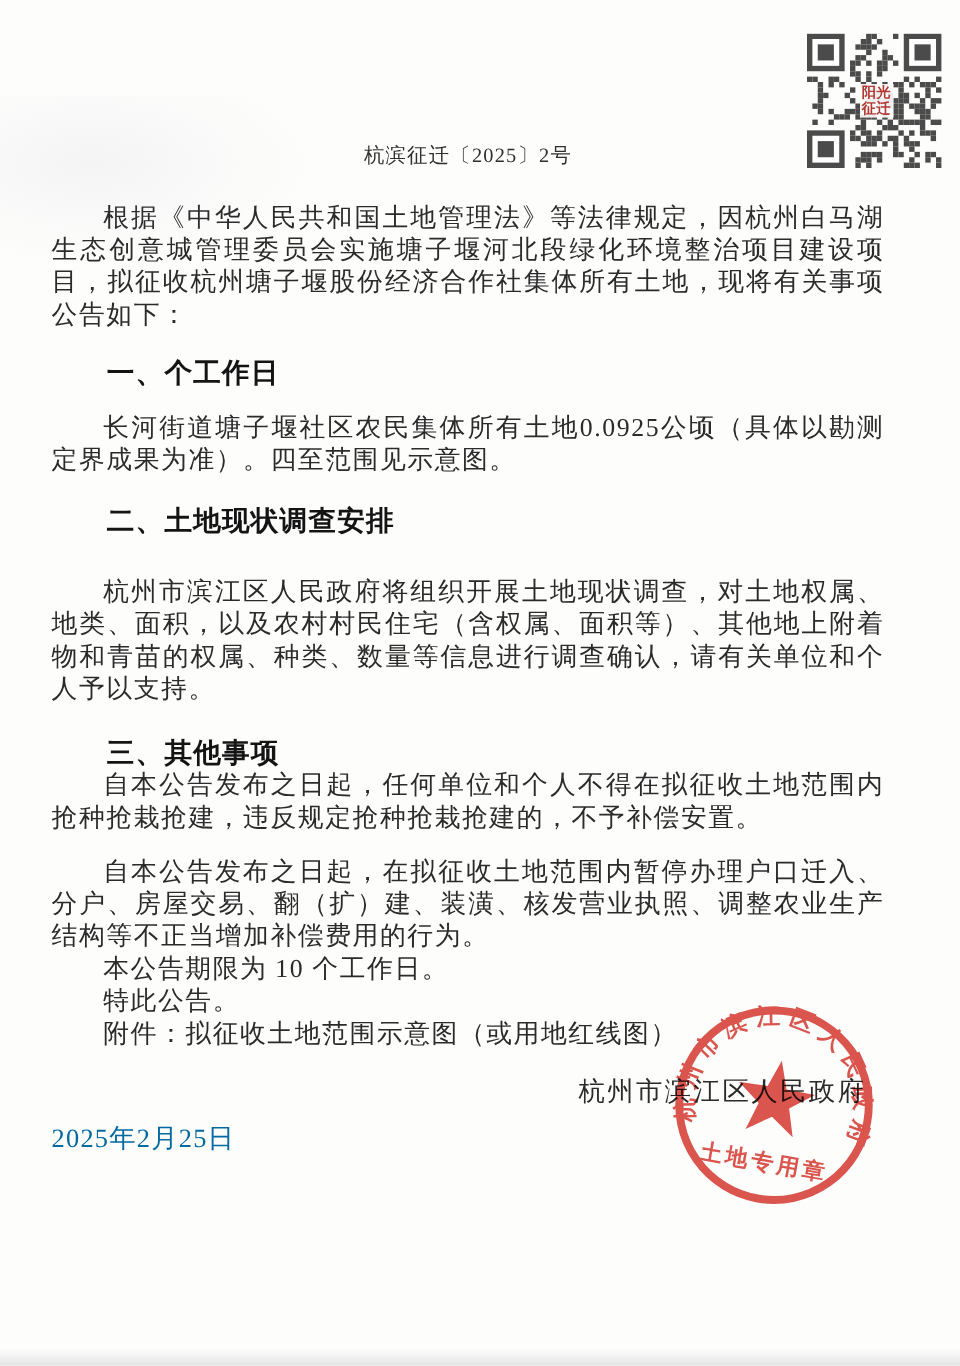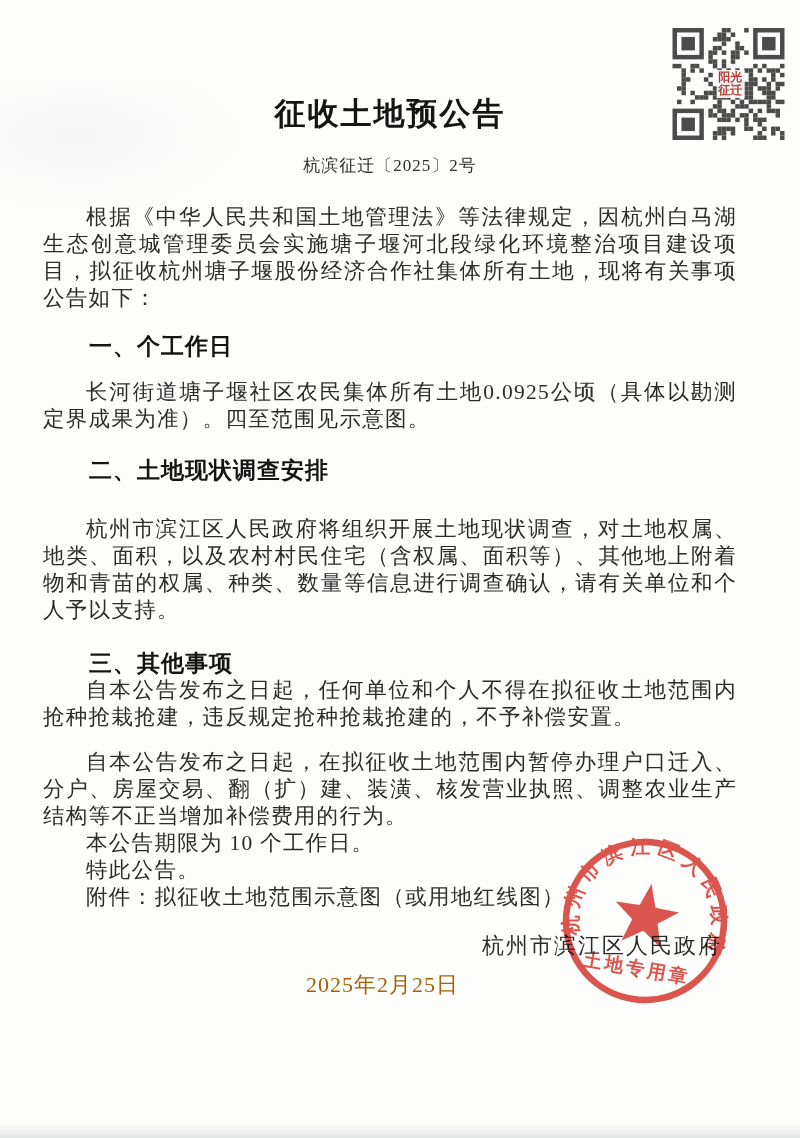--- a/index.html
+++ b/index.html
@@ -70,26 +70,26 @@
     margin-top: 21px;
     text-align: right;
     padding-right: 15px;
     font-size: 22px;
     line-height: 27px;
     letter-spacing: 2px;
     color: #2b2b2b;
   }
   .date {
     margin-top: 12px;
-    text-align: center;
+    text-align: left;
     padding-right: 15px;
     font-size: 22px;
     line-height: 27px;
     letter-spacing: 1px;
-    color: #a16207;
+    color: #0369a1;
   }
   
   .qr {
     position: absolute;
     left: 672px; top: 28px;
     width: 113px; height: 112px;
   }
   .qr svg { width: 100%; height: 100%; opacity: 0.88; }
   .qr-label {
     position: absolute;
@@ -335,21 +335,20 @@
         <rect x="0" y="72" width="28" height="28" fill="#333333"></rect>
         <rect x="4" y="76" width="20" height="20" fill="#fff"></rect>
         <rect x="8" y="80" width="12" height="12" fill="#333333"></rect>
       </svg>
     <div class="qr-label">
       <span>阳光</span>
       <span>征迁</span>
     </div>
   </div>
 
-  <h1 class="title">征收土地预公告</h1>
   <div class="docnum">杭滨征迁〔2025〕2号</div>
 
   <p class="para intro">根据《中华人民共和国土地管理法》等法律规定，因杭州白马湖生态创意城管理委员会实施塘子堰河北段绿化环境整治项目建设项目，拟征收杭州塘子堰股份经济合作社集体所有土地，现将有关事项公告如下：</p>
 
   <h2 class="heading h1">一、个工作日</h2>
   <p class="para s1">长河街道塘子堰社区农民集体所有土地0.0925公顷（具体以勘测定界成果为准）。四至范围见示意图。</p>
 
   <h2 class="heading h2">二、土地现状调查安排</h2>
   <p class="para s2">杭州市滨江区人民政府将组织开展土地现状调查，对土地权属、地类、面积，以及农村村民住宅（含权属、面积等）、其他地上附着物和青苗的权属、种类、数量等信息进行调查确认，请有关单位和个人予以支持。</p>
 

